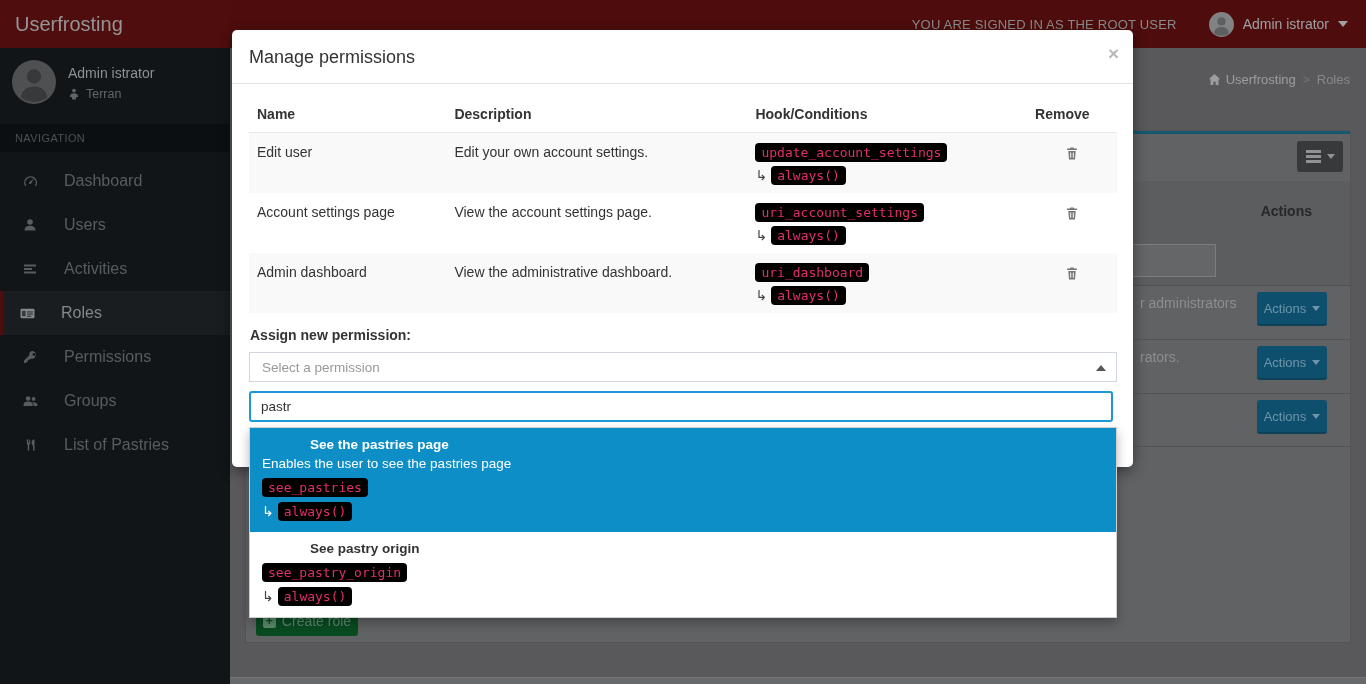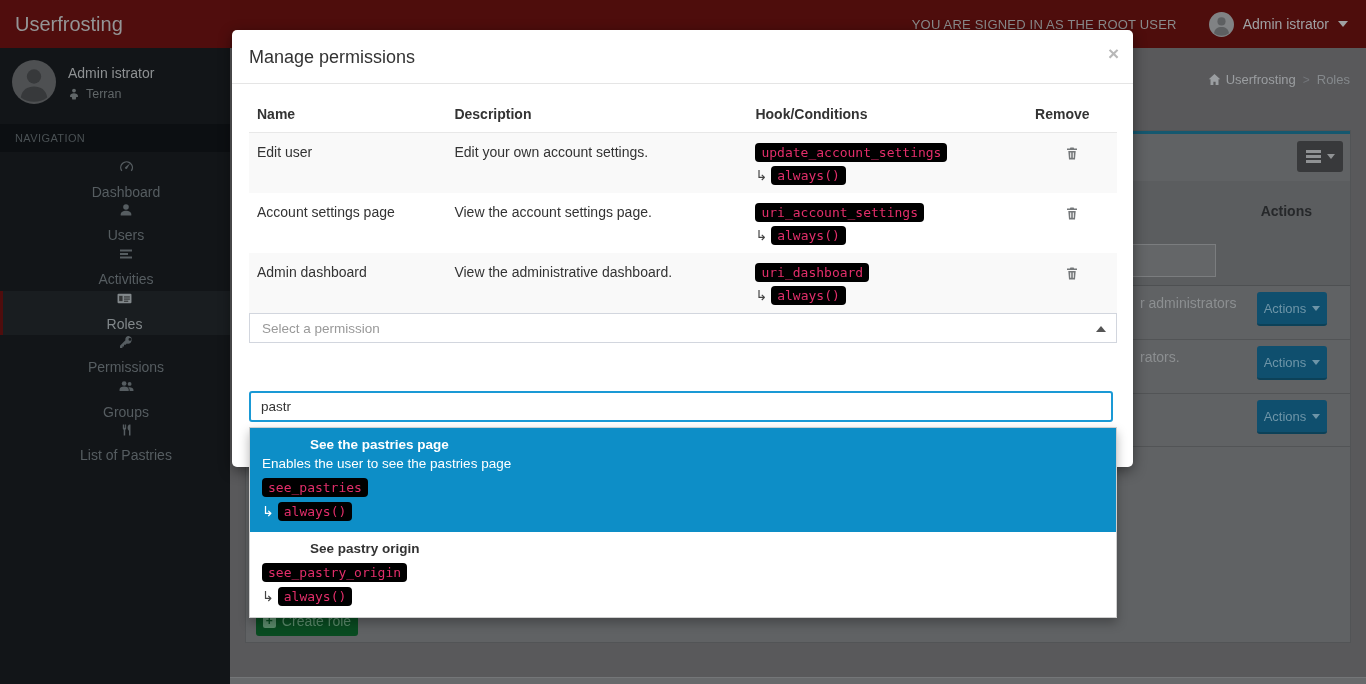--- a/index.html
+++ b/index.html
@@ -16,21 +16,21 @@
   .user-menu .uname { color:#9fa1a3; font-size:14px; }
   .caret-down { width:0; height:0; border-left:5px solid transparent; border-right:5px solid transparent; border-top:6px solid #9fa1a3; }
 
   
   .sidebar { position:absolute; top:48px; left:0; width:230px; height:636px; background:#121518; z-index:3; }
   .user-panel { padding:12px 10px 12px 12px; display:flex; align-items:flex-start; gap:12px; }
   .user-panel .uname { color:#8e9193; font-size:14px; margin-top:5px; }
   .user-panel .ugroup { color:#606668; font-size:12.5px; margin-top:6px; display:flex; align-items:center; gap:6px; }
   .nav-header { background:#0c0f12; color:#4a5154; font-size:11px; padding:8px 0 8px 15px; letter-spacing:.4px; margin-top:8px; }
   .nav-menu { padding-top:7px; }
-  .nav-item { height:44px; display:flex; align-items:center; gap:10px; padding-left:19px; color:#565d61; font-size:14px; cursor:pointer; border-left:3px solid transparent;flex-direction:column; }
+  .nav-item { height:44px; display:flex; align-items:center; gap:26px; padding-left:19px; color:#565d61; font-size:16px; cursor:pointer; border-left:3px solid transparent; }
   .nav-item .nicon { width:16px; display:flex; justify-content:center; color:#565d61; }
   .nav-item.active { background:#191d20; border-left:3px solid #4f0d0d; color:#82888b; padding-left:16px; }
   .nav-item.active .nicon { color:#82888b; }
 
   
   .content { position:absolute; top:48px; left:230px; width:1136px; height:636px; background:#59595b; z-index:1; }
   .breadcrumb { position:absolute; top:24px; right:16px; display:flex; align-items:center; gap:7px; font-size:13px; }
   .breadcrumb .bc-home { color:#9b9ea1; display:flex; align-items:center; gap:5px; }
   .breadcrumb .bc-sep { color:#73767a; font-size:12px; }
   .breadcrumb .bc-cur { color:#85898c; }
@@ -297,20 +297,21 @@
             <div class="hook-line2"><span class="arrow">↳</span><span class="code-chip">always()</span></div>
           </td>
           <td class="rem-cell"><span class="trash">
             <svg width="14" height="15" viewBox="0 0 14 14" fill="currentColor" fill-rule="evenodd">
                   <path d="M5.4 1 4.9 2H2v1.4h10V2H9.1L8.6 1zM3.3 4.4h7.4L10 13H4zM5.2 6h1v5.2h-1zm2.6 0h1v5.2h-1z"></path>
                 </svg>
           </span></td>
         </tr>
       </tbody>
     </table>
+    <div class="assign-label">Assign new permission:</div>
     <div class="select-ctl">
       <span class="ph">Select a permission</span>
       <span class="caret-up"></span>
     </div>
   </div>
 </div>
 
 <input class="dd-input" value="pastr" style="">
 <div class="dd-list">
   <div class="dd-opt hl">

